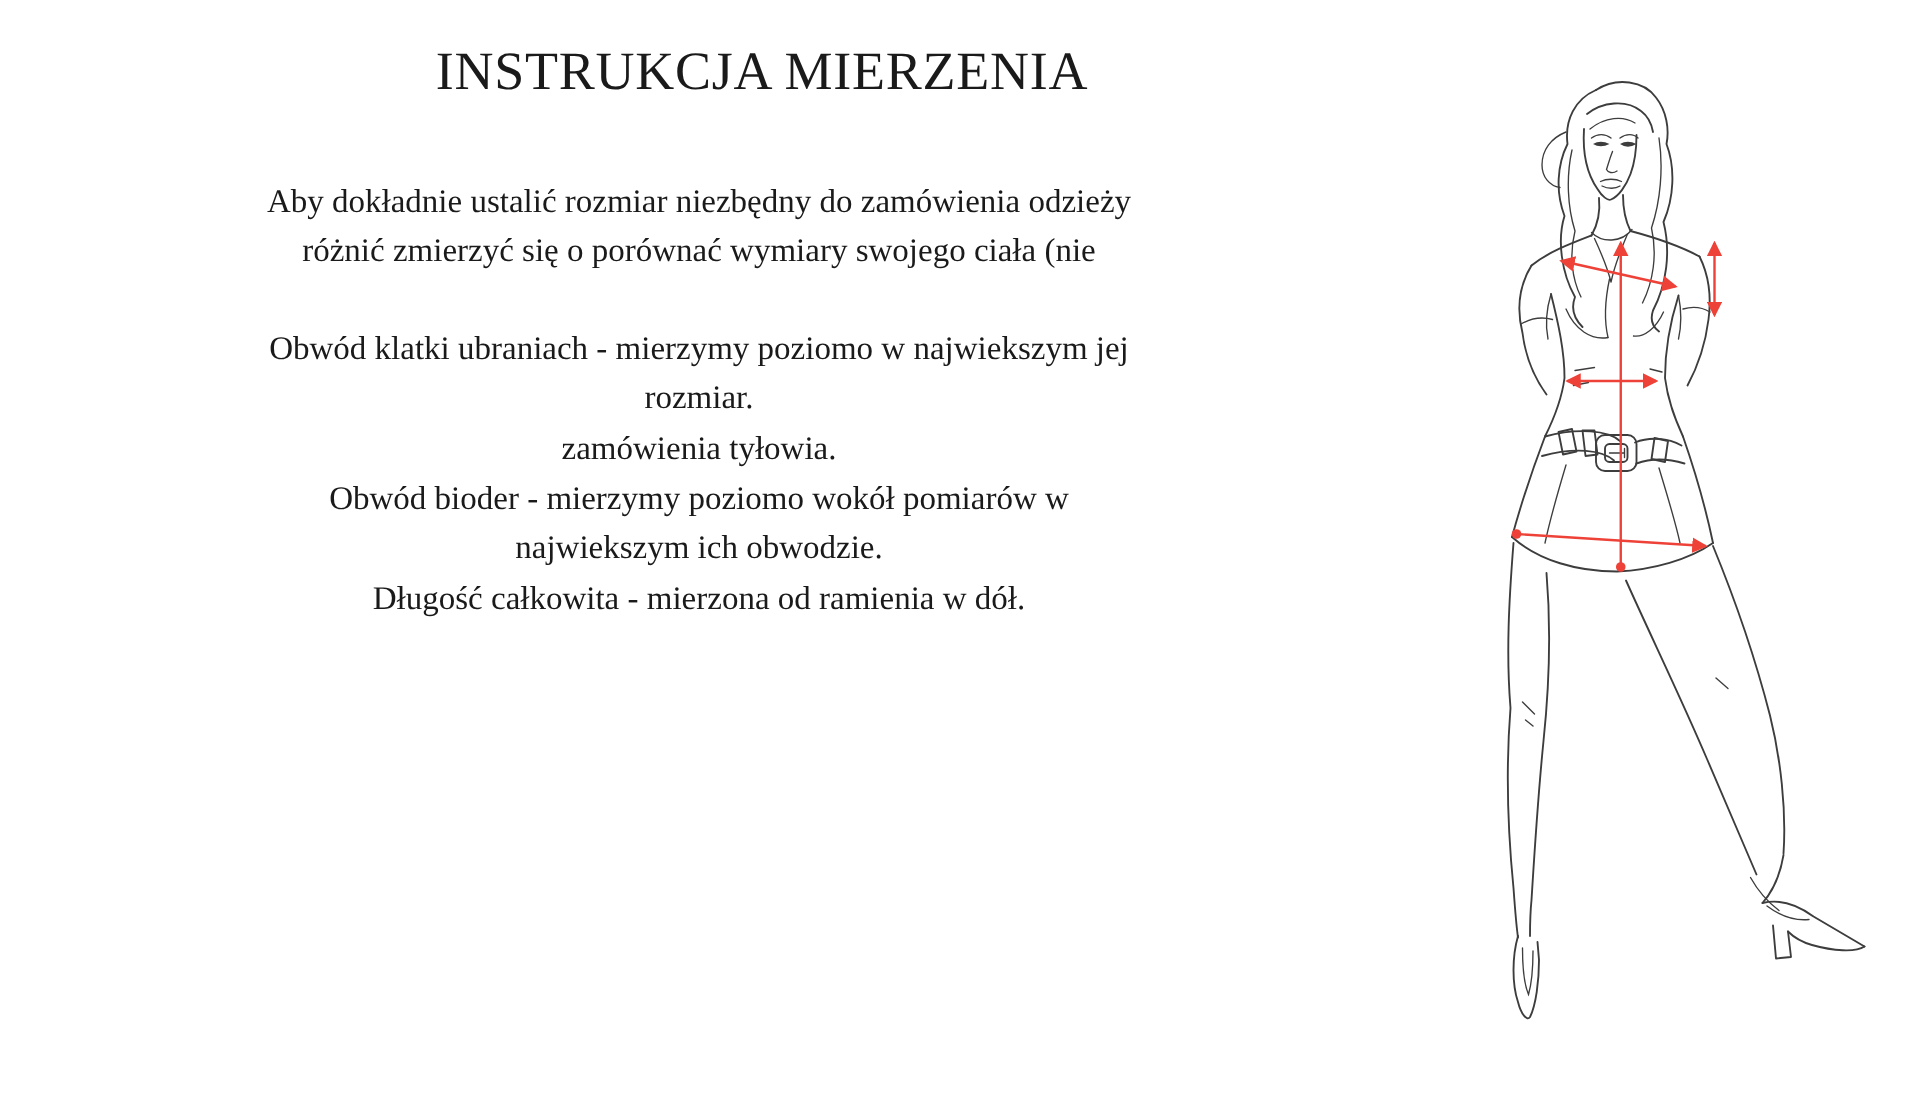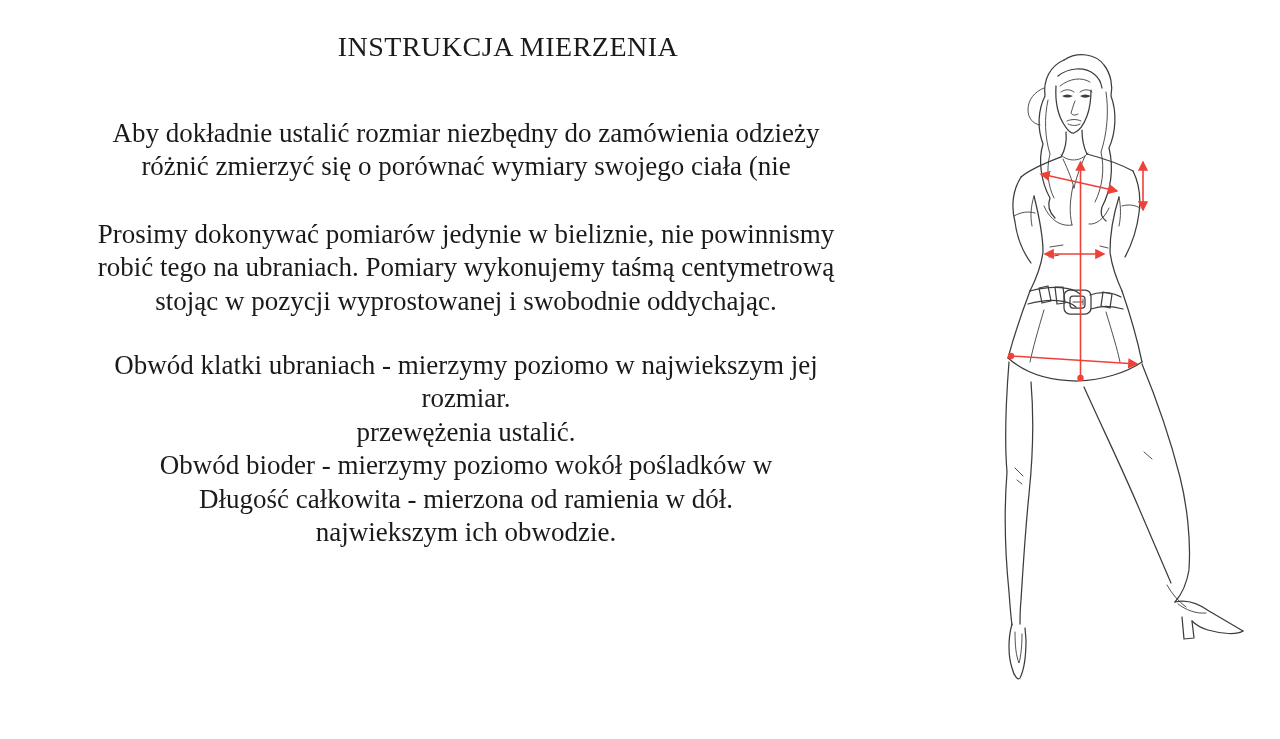--- a/index.html
+++ b/index.html
@@ -9,25 +9,25 @@
     color: var(--text, #1a1a1a);
     font-family: "Liberation Serif", serif;
   }
   .text-col {
     position:absolute; left:40px; top:0; width:852px;
     text-align:center;
   }
   .title {
     margin:0; padding-top:30px;
     position:relative; left:42px;
-    font-size:28px; line-height:34px; font-weight:normal;
+    font-size:36px; line-height:34px; font-weight:normal;
     letter-spacing:0.5px;
     color: var(--text, #1a1a1a);
   }
-  .para { margin:0; font-size:27px; line-height:33.4px; }
+  .para { margin:0; font-size:22px; line-height:33.4px; }
   .para-intro   { margin-top:53px; }
   .para-howto   { margin-top:34px; }
   .para-measure { margin-top:31px; }
   .line { display:block; white-space:nowrap; }
 
   .figure-wrap { position:absolute; left:960px; top:0; width:320px; height:739px; }
   .sk  { fill:none; stroke:var(--sketch,#3d3d3d); stroke-width:1.25; stroke-linecap:round; stroke-linejoin:round; }
   .skthin { fill:none; stroke:var(--sketch,#3d3d3d); stroke-width:0.9; stroke-linecap:round; }
   .skf { fill:var(--sketch,#3d3d3d); stroke:none; }
   .ms  { stroke:var(--accent,#ee4138); stroke-width:1.6; fill:none; }
@@ -37,33 +37,28 @@
 <body>
 
 <div class="text-col">
   <h1 class="title">INSTRUKCJA MIERZENIA</h1>
 
   <p class="para para-intro">
     <span class="line">Aby dokładnie ustalić rozmiar niezbędny do zamówienia odzieży</span>
     <span class="line">różnić zmierzyć się o porównać wymiary swojego ciała (nie</span>
   </p>
 
-  <p class="para para-howto">
-    <span class="line">Prosimy dokonywać pomiarów jedynie w bieliznie, nie powinnismy</span>
-    <span class="line">robić tego na ubraniach. Pomiary wykonujemy taśmą centymetrową</span>
-    <span class="line">stojąc w pozycji wyprostowanej i swobodnie oddychając.</span>
-  </p>
 
   <p class="para para-measure">
     <span class="line">Obwód klatki ubraniach - mierzymy poziomo w najwiekszym jej</span>
     <span class="line">rozmiar.</span>
-    <span class="line">przewężenia ustalić.</span>
-    <span class="line">Obwód bioder - mierzymy poziomo wokół pośladków w</span>
+    <span class="line">zamówienia tyłowia.</span>
+    <span class="line">Obwód bioder - mierzymy poziomo wokół pomiarów w</span>
+    <span class="line">najwiekszym ich obwodzie.</span>
     <span class="line">Długość całkowita - mierzona od ramienia w dół.</span>
-    <span class="line">najwiekszym ich obwodzie.</span>
   </p>
 </div>
 
 <div class="figure-wrap">
   <svg width="320" height="739" viewBox="0 0 320 739" xmlns="http://www.w3.org/2000/svg">
     <defs>
       <marker id="arr" viewBox="0 0 10 10" refX="8.5" refY="5" markerWidth="6.5" markerHeight="6.5" orient="auto-start-reverse">
         <path d="M0,0 L10,5 L0,10 z" fill="var(--accent,#ee4138)"></path>
       </marker>
     </defs>

